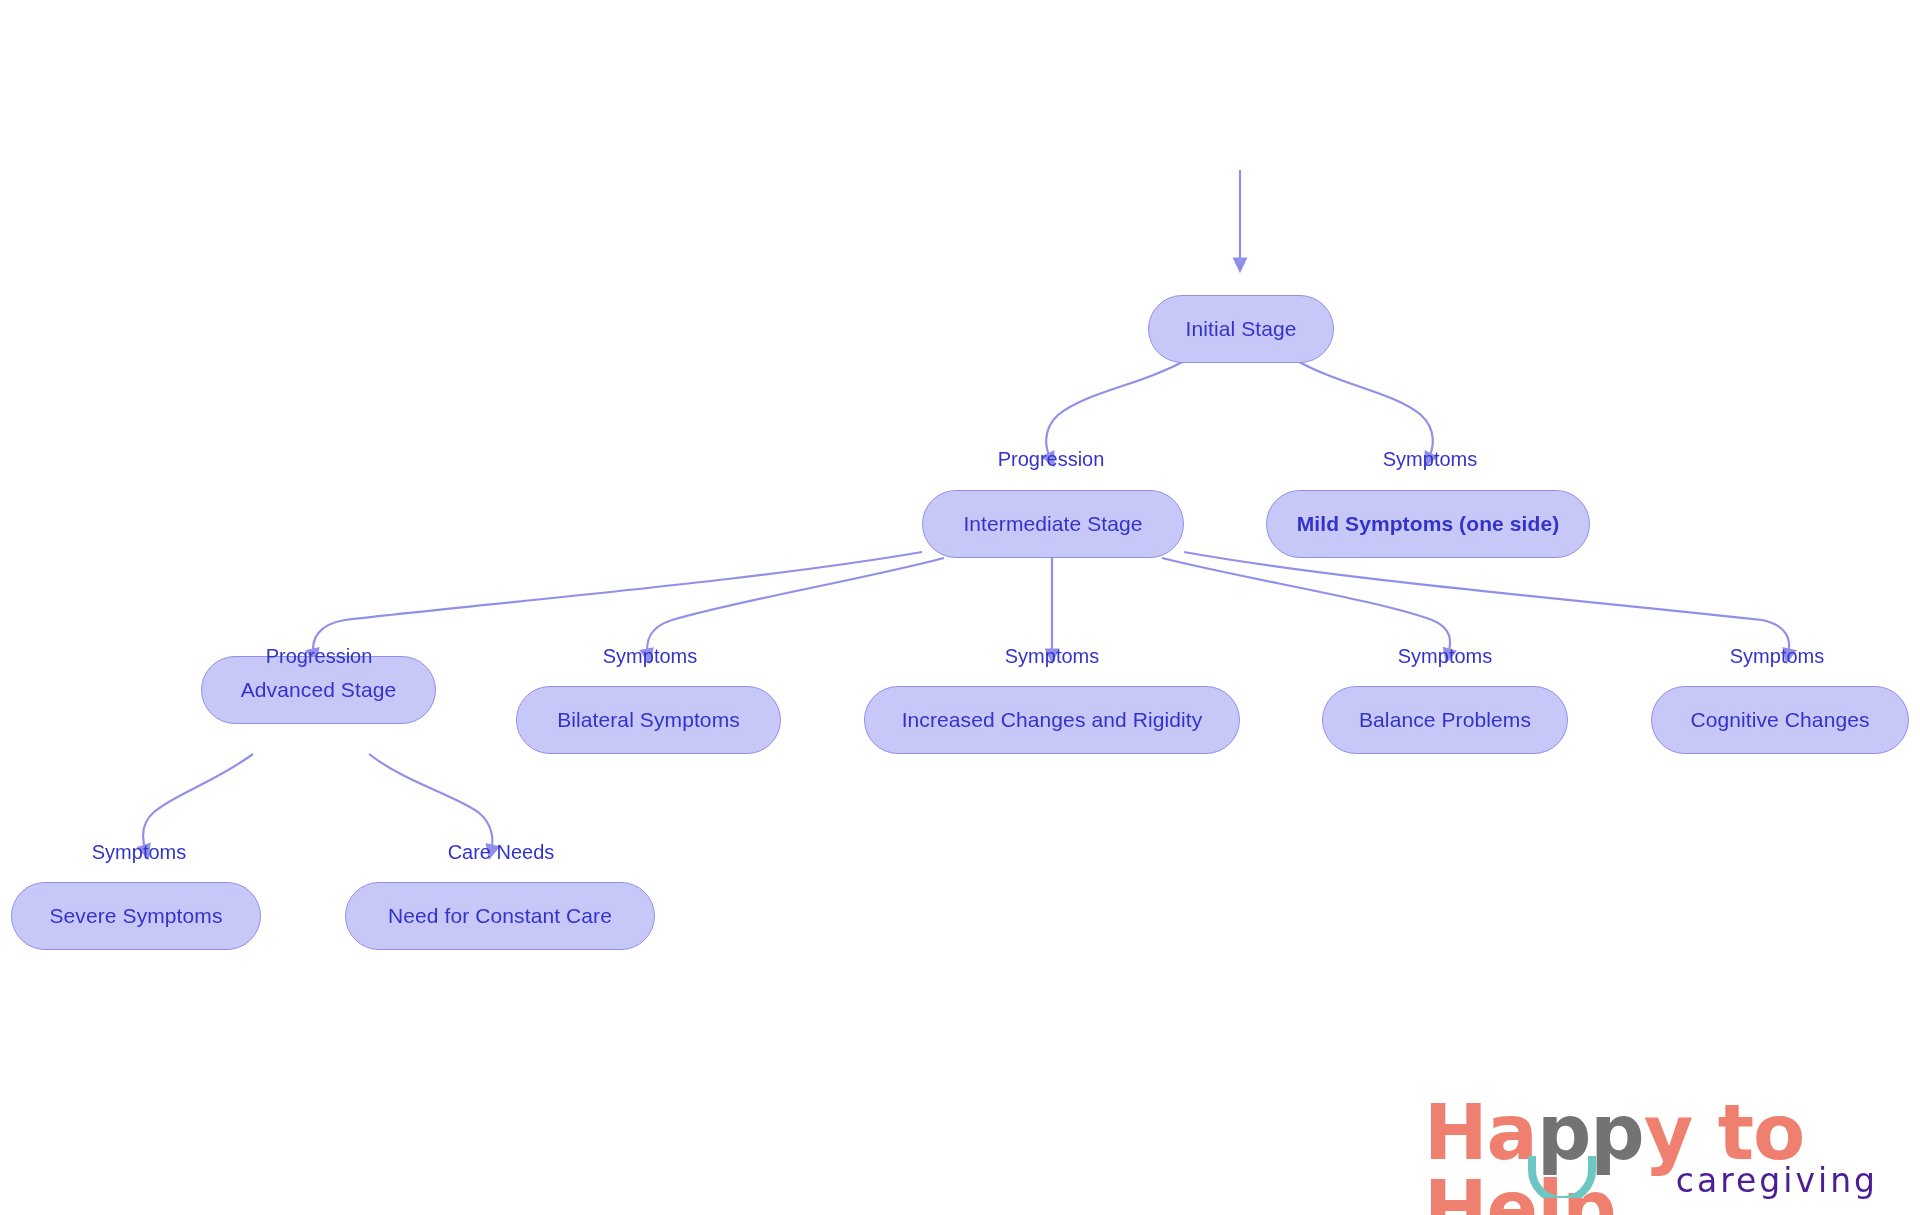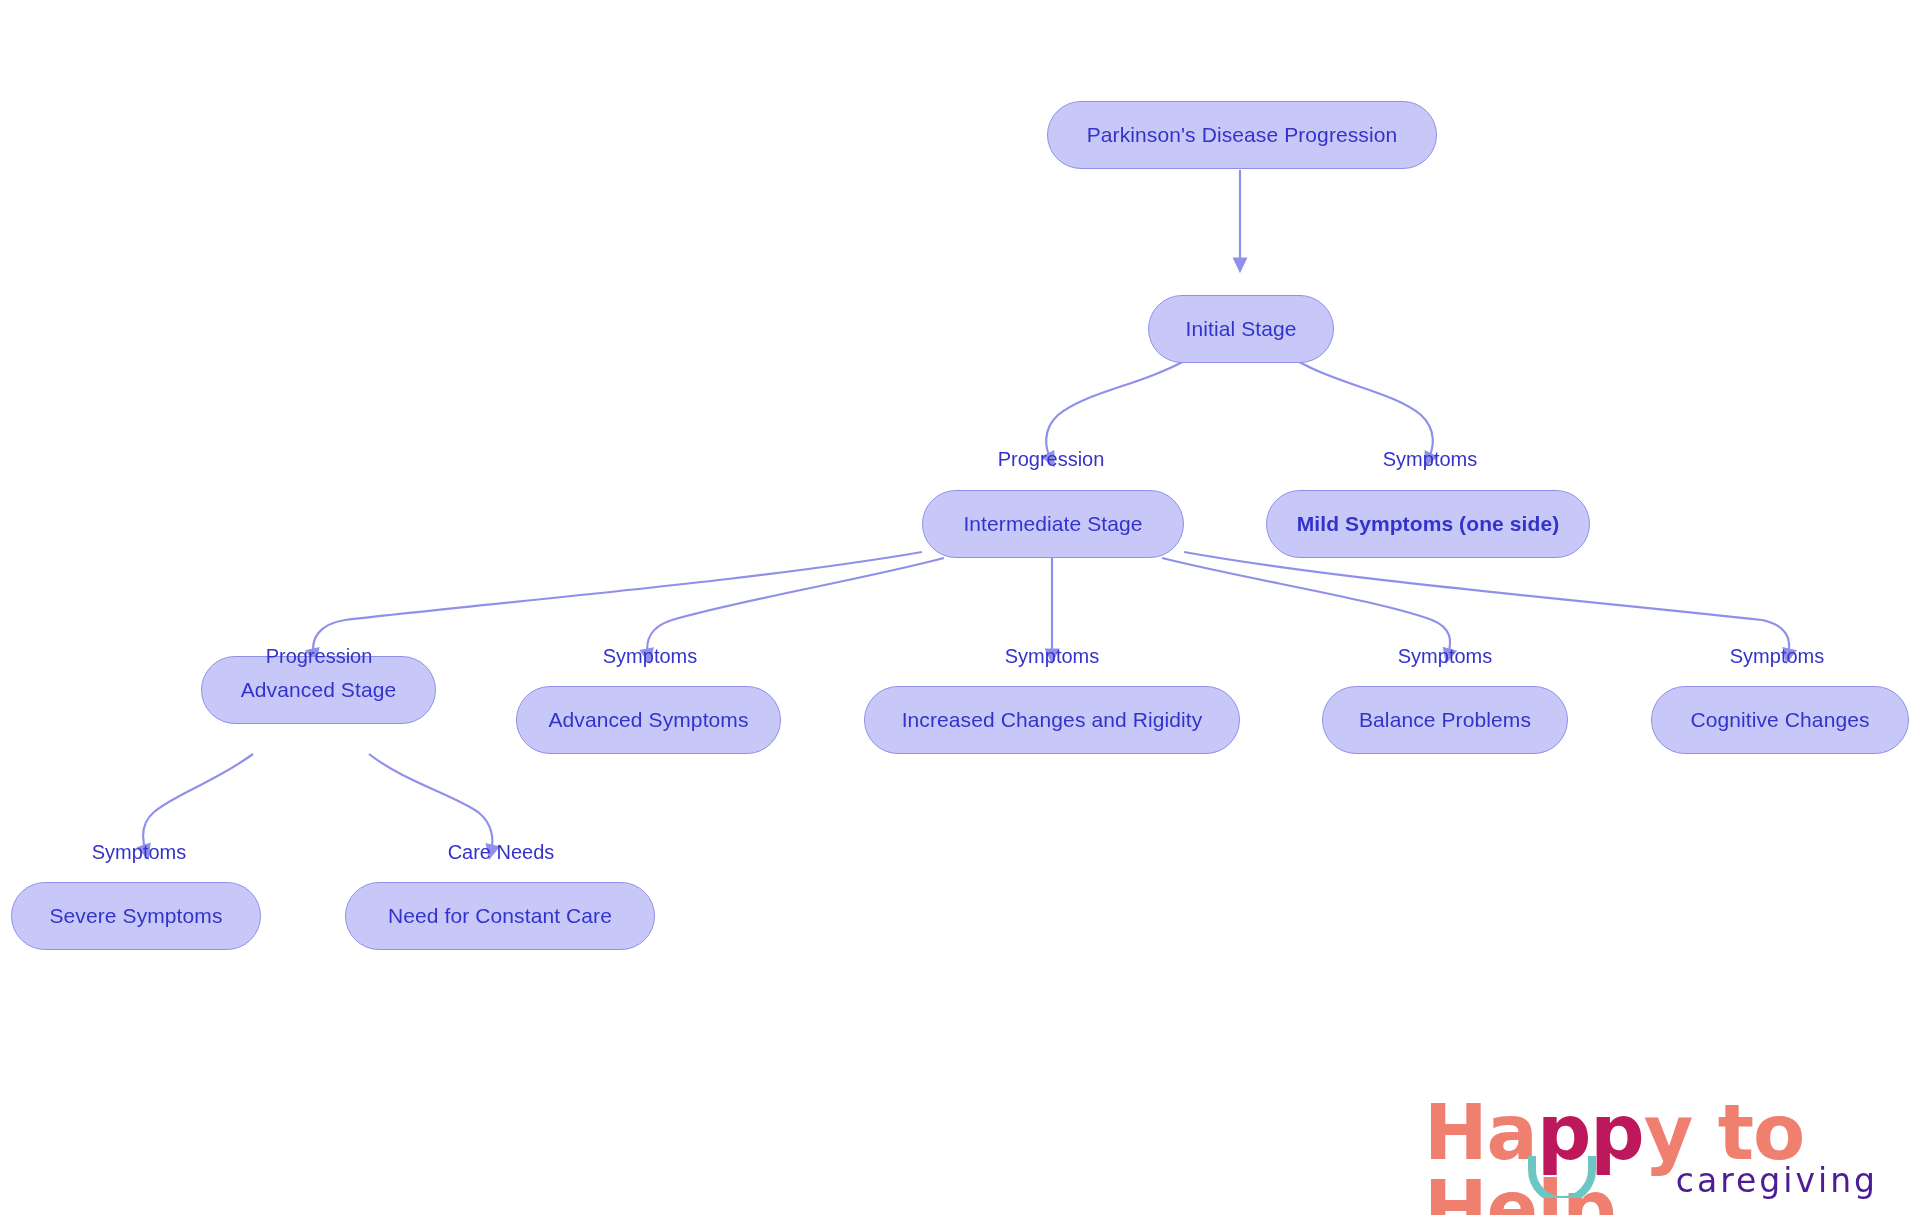--- a/index.html
+++ b/index.html
@@ -59,21 +59,21 @@
     position: absolute;
     left: 0;
     top: 0;
     font-family: "DejaVu Sans", sans-serif;
     font-weight: bold;
     font-size: 76px;
     letter-spacing: -1px;
     line-height: 1;
     color: #ef7f6e;
   }
-  .logo-main .teal { color: #be185d; margin-top: 24px; }
+  .logo-main .teal { color: #737373; margin-top: 24px; }
   .logo-sub {
     position: absolute;
     right: 6px;
     top: 66px;
     font-family: "DejaVu Sans", sans-serif;
     font-size: 33px;
     letter-spacing: 3px;
     color: #4c1d95;
   }
   #logo-smile {
@@ -112,42 +112,39 @@
       <path d="M1162,558 C1250,580 1378,600 1432,620 C1452,628 1452,641 1448,656"></path>
 
       <path d="M1184,552 C1340,580 1580,600 1762,620 C1786,625 1792,638 1788,656"></path>
 
       <path d="M253,754 C215,782 175,794 154,812 C140,824 142,840 146,852"></path>
 
       <path d="M369,754 C405,782 452,794 478,812 C493,824 494,840 491,852"></path>
     </g>
   </svg>
 
-  <div class="node" style="left:1047px;top:101px;width:390px;height:68px;">
-    <span>Parkinson's Disease Progression</span>
-  </div>
 
   <div class="node" style="left:1148px;top:295px;width:186px;height:68px;">
     <span>Initial Stage</span>
   </div>
 
   <div class="node" style="left:922px;top:490px;width:262px;height:68px;">
     <span>Intermediate Stage</span>
   </div>
 
   <div class="node" style="left:1266px;top:490px;width:324px;height:68px;font-weight:bold;">
     <span>Mild Symptoms (one side)</span>
   </div>
 
   <div class="node" style="left:201px;top:656px;width:235px;height:68px;">
     <span>Advanced Stage</span>
   </div>
 
   <div class="node" style="left:516px;top:686px;width:265px;height:68px;">
-    <span>Advanced Symptoms</span>
+    <span>Bilateral Symptoms</span>
   </div>
 
   <div class="node" style="left:864px;top:686px;width:376px;height:68px;">
     <span>Increased Changes and Rigidity</span>
   </div>
 
   <div class="node" style="left:1322px;top:686px;width:246px;height:68px;">
     <span>Balance Problems</span>
   </div>
 

